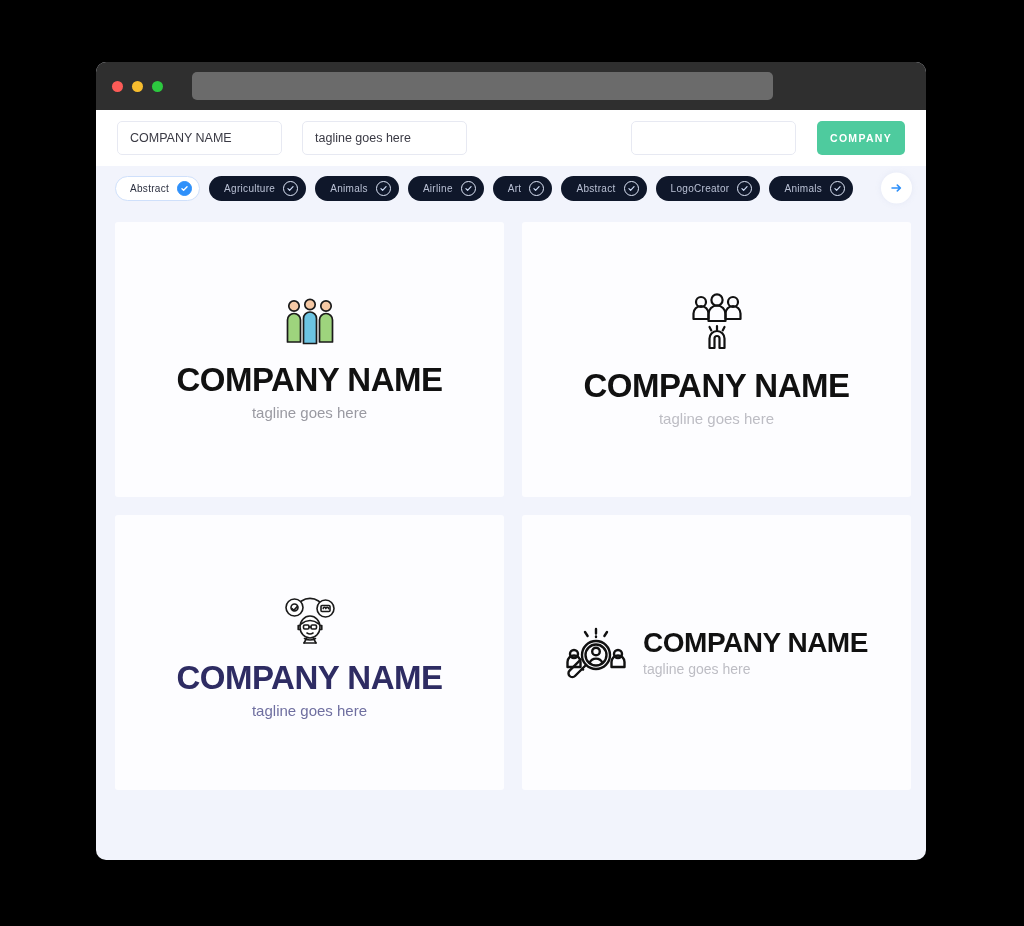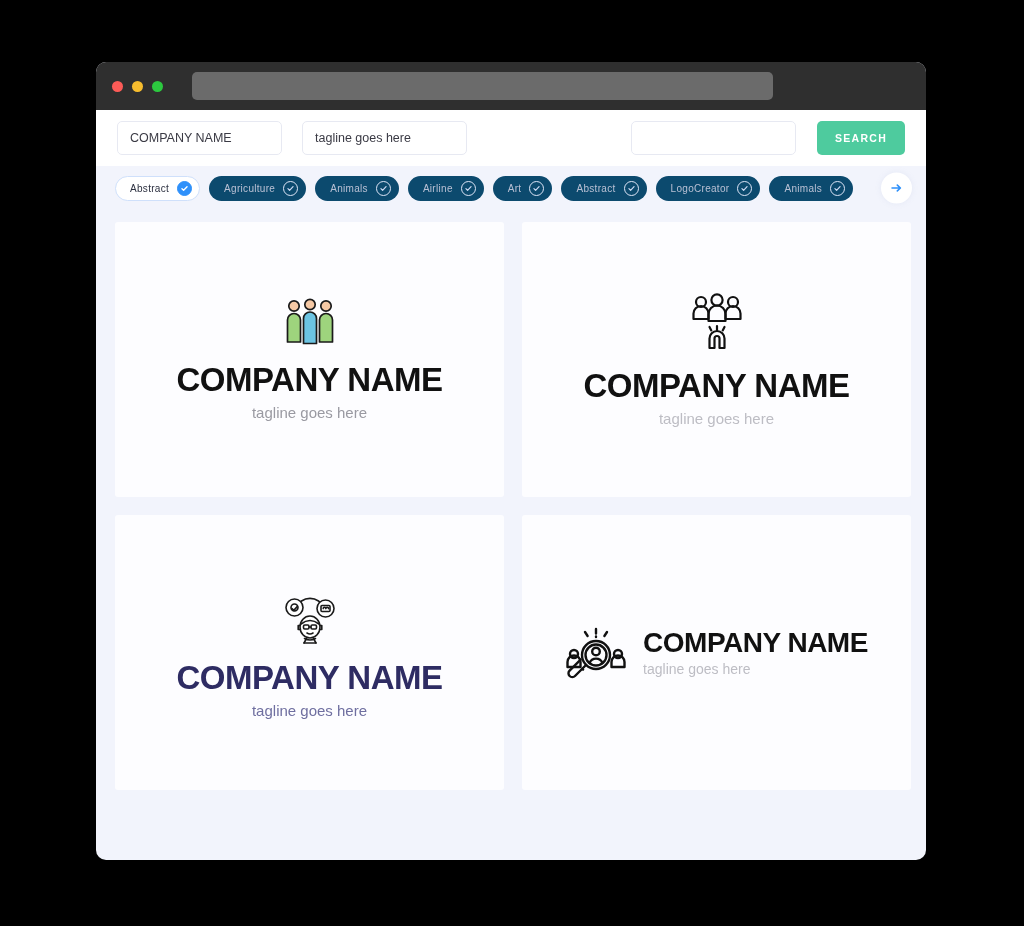--- a/index.html
+++ b/index.html
@@ -112,21 +112,21 @@
     position: relative;
     overflow: hidden;
   }
   .tab {
     height: 25px;
     display: flex;
     align-items: center;
     gap: 8px;
     padding: 0 7px 0 14px;
     border-radius: 13px;
-    background: #0c4a6e;
+    background: #0f172a;
     border: 1px solid transparent;
     white-space: nowrap;
     cursor: pointer;
   }
   .tab-label {
     font-size: 10px;
     color: #b9c0d4;
     letter-spacing: 0.3px;
   }
   .tab-check {
@@ -214,21 +214,21 @@
       <span class="dot green"></span>
     </div>
     <div class="urlbar"></div>
   </div>
 
 
   <div class="search-row">
     <input class="field field-company" value="COMPANY NAME" placeholder="COMPANY NAME" style="">
     <input class="field field-tagline" value="tagline goes here" style="">
     <input class="field field-extra" value="" style="">
-    <button class="search-btn">SEARCH</button>
+    <button class="search-btn">COMPANY</button>
   </div>
 
   <div class="tabs-row">
     <div class="tab active">
       <span class="tab-label">Abstract</span>
       <span class="tab-check">
         <svg viewBox="0 0 12 12">
             <path d="M2.6 6.2 L4.8 8.4 L9.4 3.6" fill="none" stroke-width="1.8" stroke-linecap="round" stroke-linejoin="round"></path>
           </svg>
       </span>

